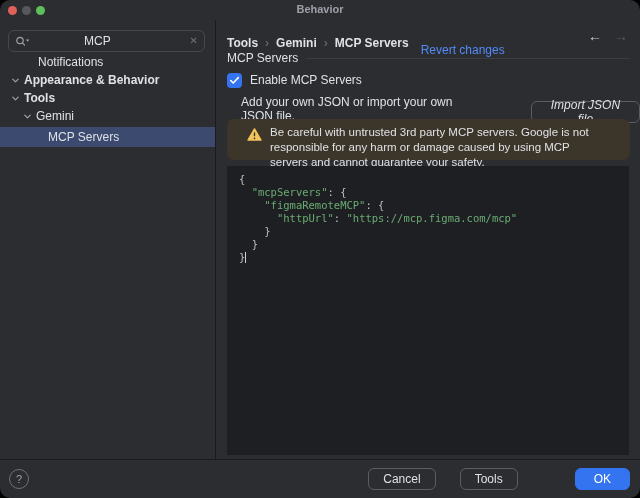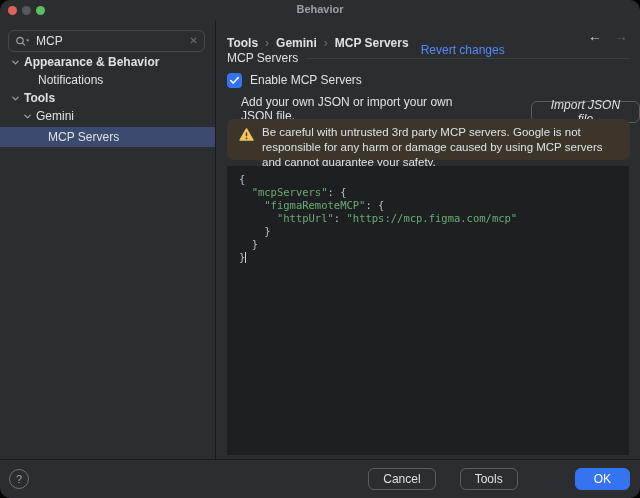--- a/index.html
+++ b/index.html
@@ -24,21 +24,21 @@
   .t-zoom{left:36px;background:var(--traffic_green);}
   .win-title{position:absolute;left:0;right:0;top:3px;text-align:center;font-size:11px;
              font-weight:bold;color:var(--muted);}
 
   
   .sidebar{position:absolute;left:0;top:20px;width:215px;bottom:38px;}
   .v-divider{position:absolute;left:215px;top:20px;width:1px;bottom:38px;background:var(--divider);}
   .searchbox{position:absolute;left:8px;top:10px;width:197px;height:22px;border:1px solid var(--border);
              border-radius:6px;display:flex;align-items:center;padding:0 6px;box-sizing:border-box;gap:5px;}
   .searchbox input{flex:1;background:transparent;border:none;outline:none;color:var(--text);
-                   font-size:12px;font-family:"Liberation Sans",sans-serif;min-width:0;padding:0;}
+                   font-size:12px;font-family:"Liberation Sans",sans-serif;min-width:0;padding:0;margin-left:48px;}
   .clear-x{color:var(--dim);font-size:10px;cursor:pointer;line-height:1;}
   .tree{position:absolute;left:0;right:0;top:33px;}
   .tree-row{height:18px;display:flex;align-items:center;gap:4px;cursor:pointer;}
   .tree-row .lbl{white-space:nowrap;}
   .tree-row.bold .lbl{font-weight:bold;}
   .r1{padding-left:10px;}
   .r2{padding-left:38px;}
   .r3{padding-left:10px;}
   .r4{padding-left:22px;}
   .r5{padding-left:48px;height:20px;margin-top:2px;background:var(--selection);}
@@ -57,21 +57,21 @@
   .section-hdr .line{flex:1;height:1px;background:#3B3D42;margin-left:8px;}
   .row-check{position:absolute;left:11px;top:53px;display:flex;gap:8px;}
   .checkbox{width:15px;height:15px;border-radius:4px;background:var(--accent);display:flex;
             align-items:center;justify-content:center;cursor:pointer;}
   .row-import{position:absolute;left:25px;top:79px;height:24px;display:flex;align-items:flex-end;gap:48px;}
   .btn{height:22px;border:1px solid #5A5D63;border-radius:6px;background:transparent;color:var(--text);
        font-size:12px;font-family:"Liberation Sans",sans-serif;padding:0 14px;cursor:pointer;
        display:inline-flex;align-items:center;justify-content:center;box-sizing:border-box;}
   .row-import .btn{font-style:italic;}
   .warning{position:absolute;left:11px;right:10px;top:99px;height:41px;background:var(--warning_bg);
-           border-radius:7px;display:flex;align-items:flex-start;padding:6px 12px;box-sizing:border-box;}
+           border-radius:7px;display:flex;align-items:flex-start;padding:6px 20px;box-sizing:border-box;}
   .warning .w-icon{margin:3px 8px 0 0;flex:none;}
   .warning .w-text{font-size:11.5px;line-height:15px;color:var(--text);}
   .editor{position:absolute;left:11px;right:11px;top:146px;height:289px;background:var(--editor_bg);
           padding:7px 12px;box-sizing:border-box;cursor:text;overflow:hidden;}
   .code-line{font-family:"DejaVu Sans Mono",monospace;font-size:10.5px;line-height:13px;white-space:pre;}
   .tok-string{color:var(--code_string);}
   .tok-punct{color:var(--code_punct);}
   .caret{display:inline-block;width:1px;height:11px;background:#D0D2D6;vertical-align:-2px;}
 
   
@@ -102,30 +102,30 @@
           <circle cx="5" cy="5.5" r="3.2" fill="none" stroke="#9DA0A8" stroke-width="1.2"></circle>
           <line x1="7.4" y1="7.9" x2="9.6" y2="10.1" stroke="#9DA0A8" stroke-width="1.2" stroke-linecap="round"></line>
           <path d="M10.8 4.6 h3.6 l-1.8 2.2 z" fill="#9DA0A8"></path>
         </svg>
       </span>
       <input value="MCP" style="">
       <span class="clear-x">✕</span>
     </div>
 
     <div class="tree">
+      <div class="tree-row r2">
+        <span class="lbl">Notifications</span>
+      </div>
       <div class="tree-row r1 bold">
         <span class="chev">
           <svg width="9" height="9" viewBox="0 0 10 10">
               <path d="M2 3.5 L5 6.5 L8 3.5" fill="none" stroke="#9DA0A8" stroke-width="1.4" stroke-linecap="round" stroke-linejoin="round"></path>
             </svg>
         </span>
         <span class="lbl">Appearance &amp; Behavior</span>
-      </div>
-      <div class="tree-row r2">
-        <span class="lbl">Notifications</span>
       </div>
       <div class="tree-row r3 bold">
         <span class="chev">
           <svg width="9" height="9" viewBox="0 0 10 10">
               <path d="M2 3.5 L5 6.5 L8 3.5" fill="none" stroke="#9DA0A8" stroke-width="1.4" stroke-linecap="round" stroke-linejoin="round"></path>
             </svg>
         </span>
         <span class="lbl">Tools</span>
       </div>
       <div class="tree-row r4">

